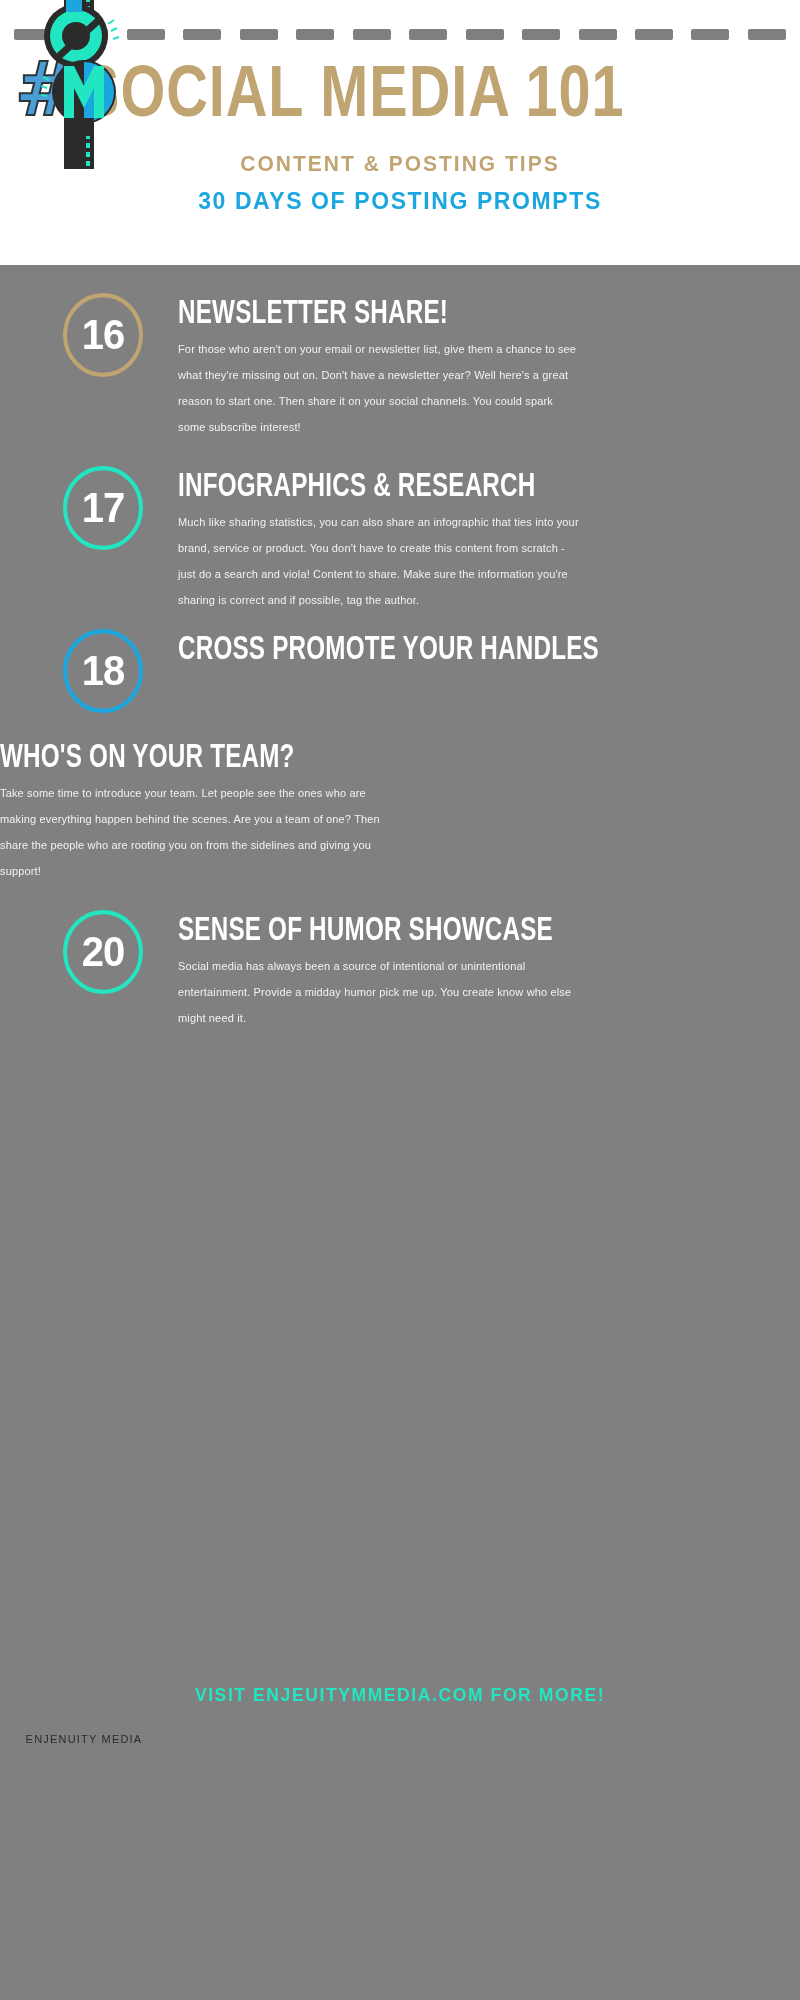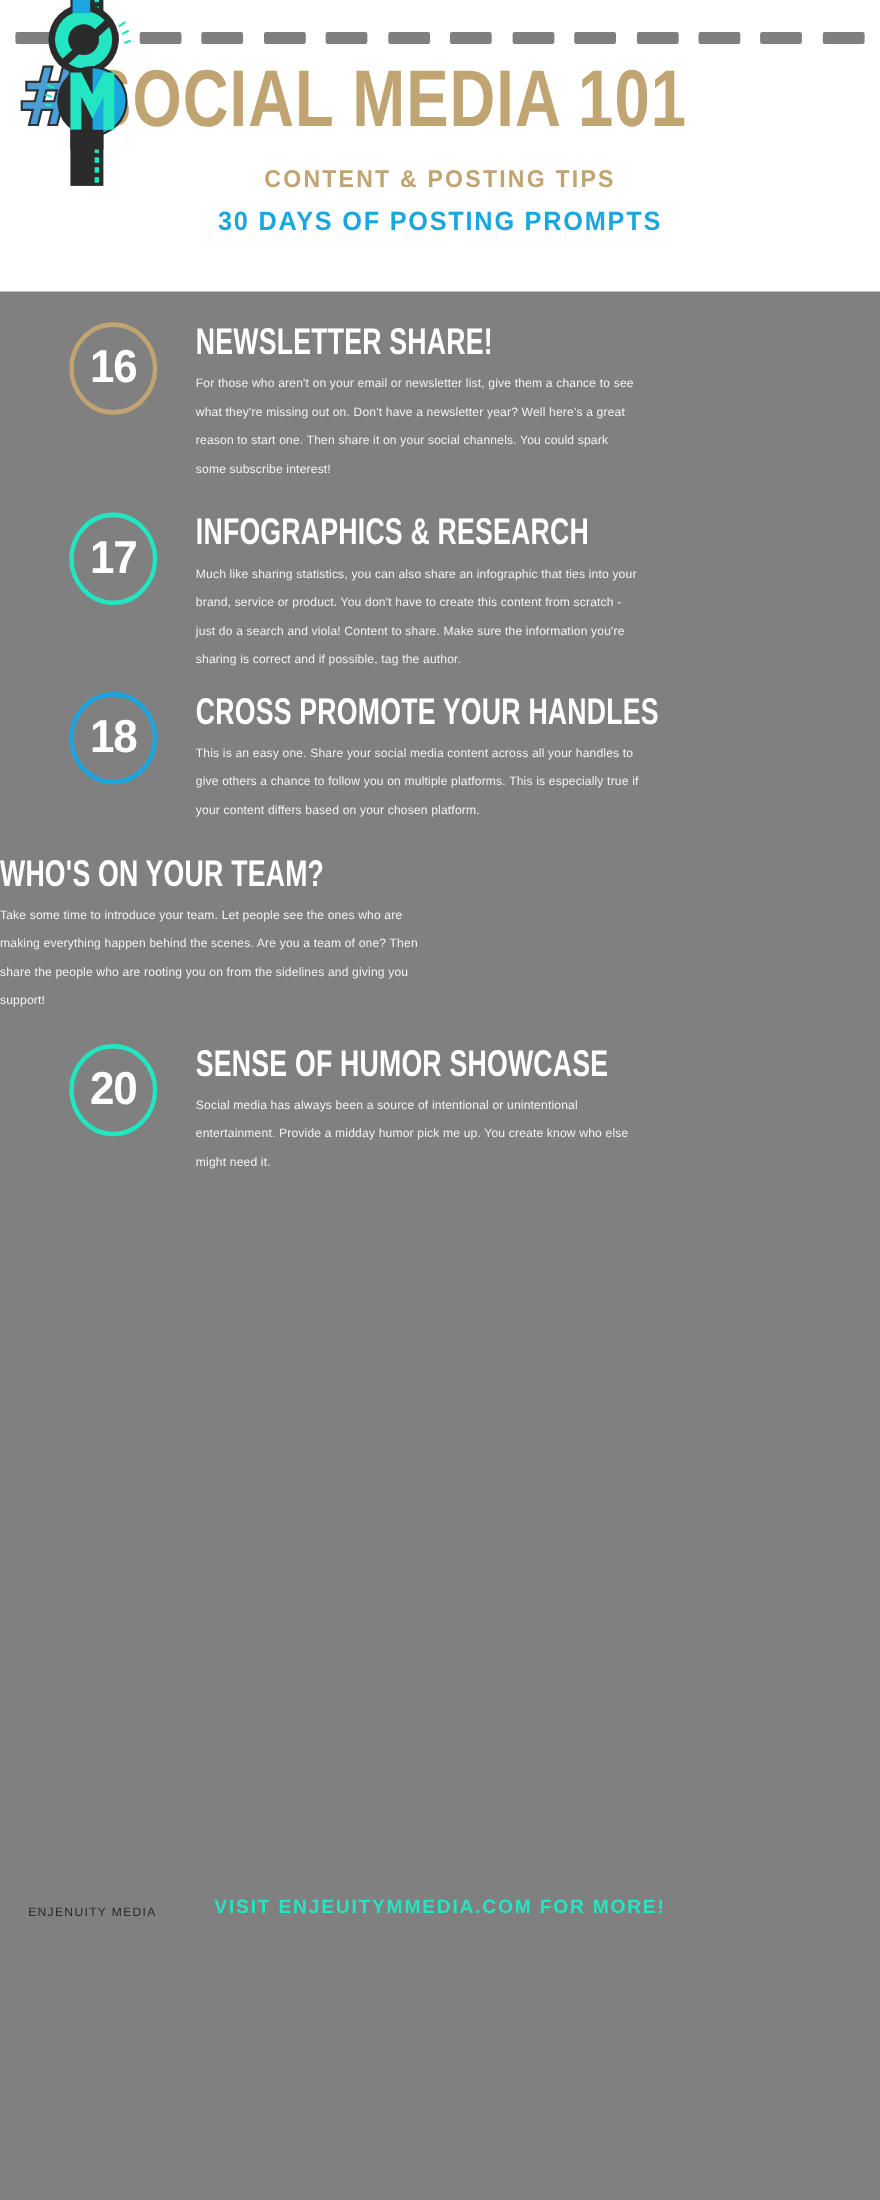--- a/index.html
+++ b/index.html
@@ -105,21 +105,20 @@
     letter-spacing:0.15px;
     max-width:404px;
   }
 
   .logo { position:absolute; left:22px; top:-16px; width:120px; height:185px; }
   .cta {
     position:absolute; left:130px; top:1685px;
     width:540px; text-align:center;
     color:#21e6c1; font-size:17.5px; font-weight:bold;
     letter-spacing:1.6px;
-    margin-top:38px;
   }
   .logoword {
     position:absolute; left:14px; top:1733px; width:140px; text-align:center;
     color:#2b2b2b; font-size:11px; letter-spacing:1.2px;
     font-family:Liberation Sans, sans-serif;
   }
 </style>
 </head>
 <body>
 
@@ -180,21 +179,20 @@
   </div>
 
   <div class="item" style="margin-top:8px;">
     <div class="circle-wrap">
       <div class="circle" style="border-color:#1ba6e0;">
         <span>18</span>
       </div>
     </div>
     <div class="itext">
       <div class="ihead">CROSS PROMOTE YOUR HANDLES</div>
-      <div class="ibody">This is an easy one. Share your social media content across all your handles to give others a chance to follow you on multiple platforms. This is especially true if your content differs based on your chosen platform.</div>
     </div>
   </div>
 
   <div class="item" style="margin-top:18px;">
     <div class="itext">
       <div class="ihead">WHO'S ON YOUR TEAM?</div>
       <div class="ibody">Take some time to introduce your team. Let people see the ones who are making everything happen behind the scenes. Are you a team of one? Then share the people who are rooting you on from the sidelines and giving you support!</div>
     </div>
   </div>
 

